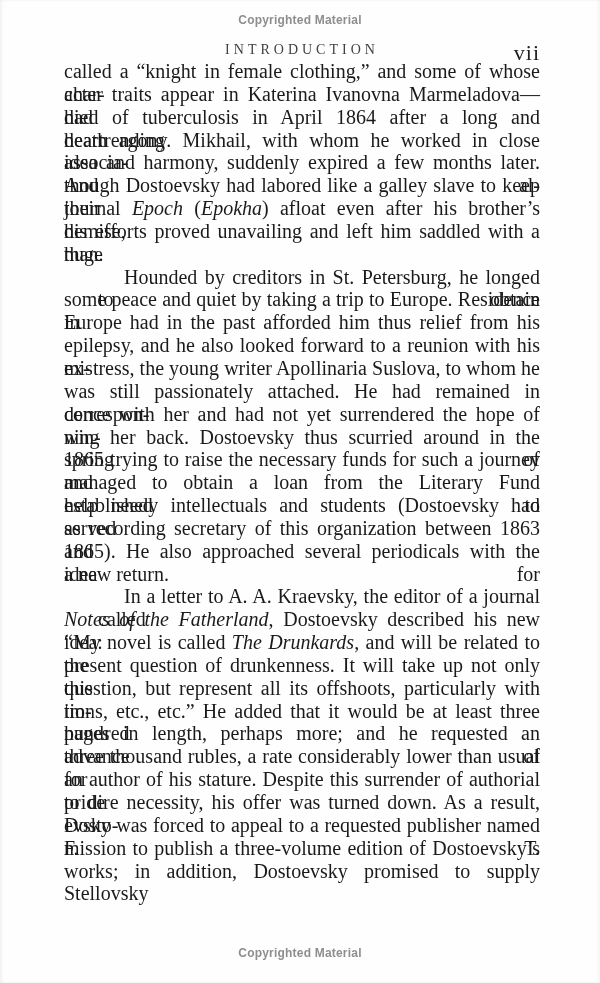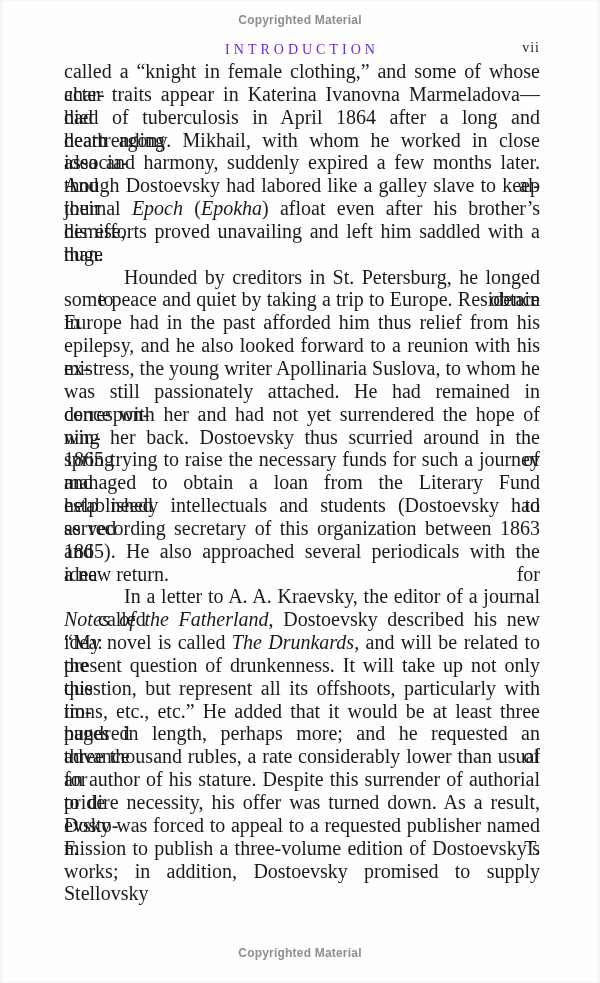--- a/index.html
+++ b/index.html
@@ -35,27 +35,27 @@
     left: 64px;
     width: 476px;
     height: 20px;
   }
   .head-title {
     display: block;
     text-align: center;
     font-size: 14px;
     font-weight: 500;
     letter-spacing: 4px;
-    color: #6d28d9;
+    color: #404040;
   }
   .page-number {
     position: absolute;
     right: 0;
     top: -2px;
-    font-size: 14px;
+    font-size: 22px;
     letter-spacing: 1px;
     color: #1e1e1e;
   }
   .body-text {
     position: absolute;
     top: 60px;
     left: 64px;
     width: 476px;
     font-size: 20px;
     line-height: 22.85px;

